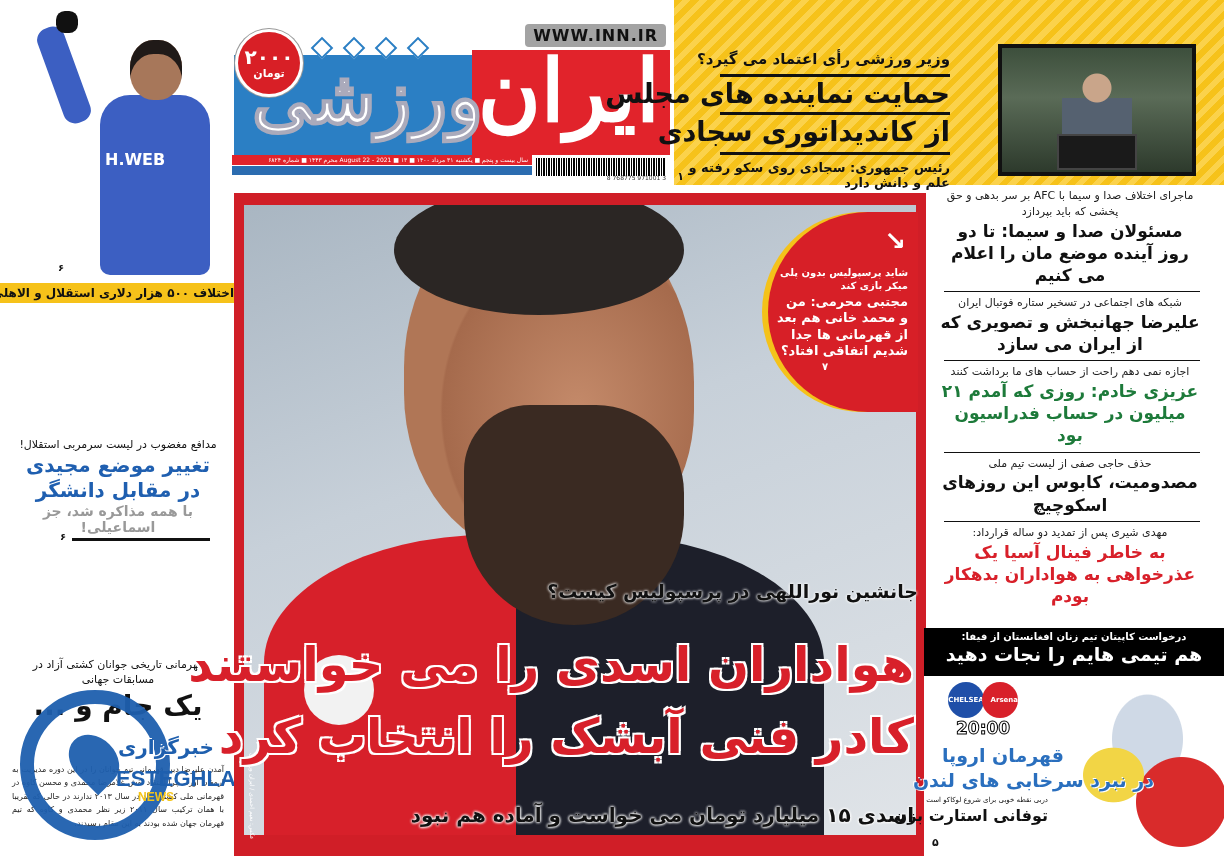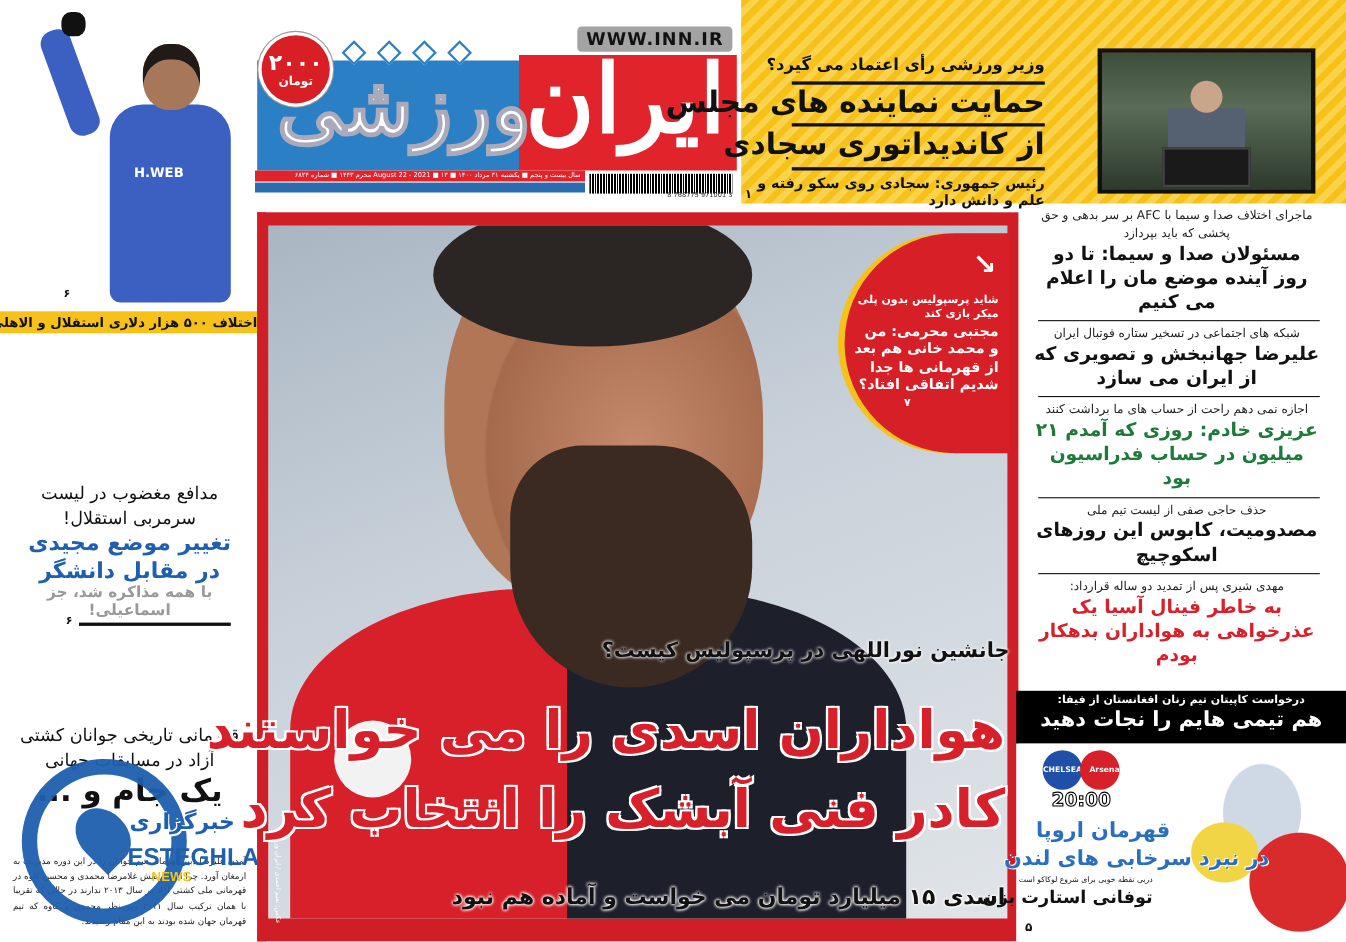--- a/index.html
+++ b/index.html
@@ -77,29 +77,29 @@
   .derby .page { position: absolute; left: 8px; top: 160px; font-size: 11px; font-weight: bold; }
 
   
   .left-col { position: absolute; left: 0; top: 0; width: 234px; height: 856px; }
   .left-redbar { position: absolute; left: 234px; top: 193px; width: 8px; height: 663px; background: #c81e26; }
   .player-photo { position: absolute; left: 30px; top: 5px; width: 180px; height: 270px; }
   .player-photo .body { position: absolute; left: 70px; top: 90px; width: 110px; height: 180px; background: #3c5fc2; border-radius: 30px 30px 10px 10px; }
   .player-photo .arm { position: absolute; left: 20px; top: 20px; width: 28px; height: 100px; background: #3c5fc2; transform: rotate(-20deg); border-radius: 12px; }
   .player-photo .head { position: absolute; left: 100px; top: 35px; width: 52px; height: 60px; background: #a7775a; border-radius: 45%; box-shadow: inset 0 14px 0 #201a18; }
   .player-photo .glove { position: absolute; left: 26px; top: 6px; width: 22px; height: 22px; background: #111; border-radius: 40%; }
-  .player-photo .sponsor { position: absolute; left: 92px; top: 145px; color: #fff; font-size: 12px; font-weight: bold; direction: ltr; }
+  .player-photo .sponsor { position: absolute; left: 75px; top: 145px; color: #fff; font-size: 16px; font-weight: bold; direction: ltr; }
   .left-page-a { position: absolute; left: 58px; top: 262px; font-size: 10px; font-weight: bold; }
   .yellow-strip { position: absolute; left: 0; top: 283px; width: 234px; height: 20px; background: #f6c21a; font-size: 12px; font-weight: bold; color: #111; text-align: center; line-height: 20px; white-space: nowrap; }
   .blue-box { position: absolute; left: 0; top: 305px; width: 234px; height: 125px; background: #1b58b5; color: #fff; text-align: center; }
   .blue-box .line1 { font-size: 30px; font-weight: bold; line-height: 1.3; padding-top: 8px; }
   .blue-box .line2 { font-size: 30px; font-weight: bold; line-height: 1.3; }
   .blue-box .divider { position: absolute; left: 0; top: 60px; width: 234px; height: 3px; background: #fff; opacity: .9; }
   .l-block { position: absolute; left: 12px; width: 212px; text-align: center; }
-  .l-kicker { font-size: 16px; color: #111; line-height: 1.35; }
+  .l-kicker { font-size: 11px; color: #111; line-height: 1.35; }
   .l-head { font-size: 20px; font-weight: bold; line-height: 1.25; color: #111; }
   .l-head.blue { color: #1f5fb0; }
   .l-grey { font-size: 14px; font-weight: bold; color: #999; }
   .l-rule { height: 3px; background: #111; margin: 3px 14px 2px 60px; position: relative; }
   .l-rule .p { position: absolute; left: -12px; top: -7px; font-size: 10px; font-weight: bold; }
   .l-body { font-size: 8px; line-height: 1.7; color: #222; text-align: justify; }
 
   .watermark { position: absolute; left: 20px; top: 690px; width: 150px; height: 150px; border-radius: 50%; border: 14px solid #1e5fae; opacity: .95; }
   .watermark .pin { position: absolute; left: 38px; top: 28px; width: 44px; height: 56px; background: #1e5fae; border-radius: 50% 50% 50% 0; transform: rotate(-45deg); }
   .wm-text-fa { position: absolute; left: 118px; top: 735px; font-size: 20px; font-weight: bold; color: #1e5fae; text-shadow: 1px 1px 0 #fff, -1px -1px 0 #fff; }

